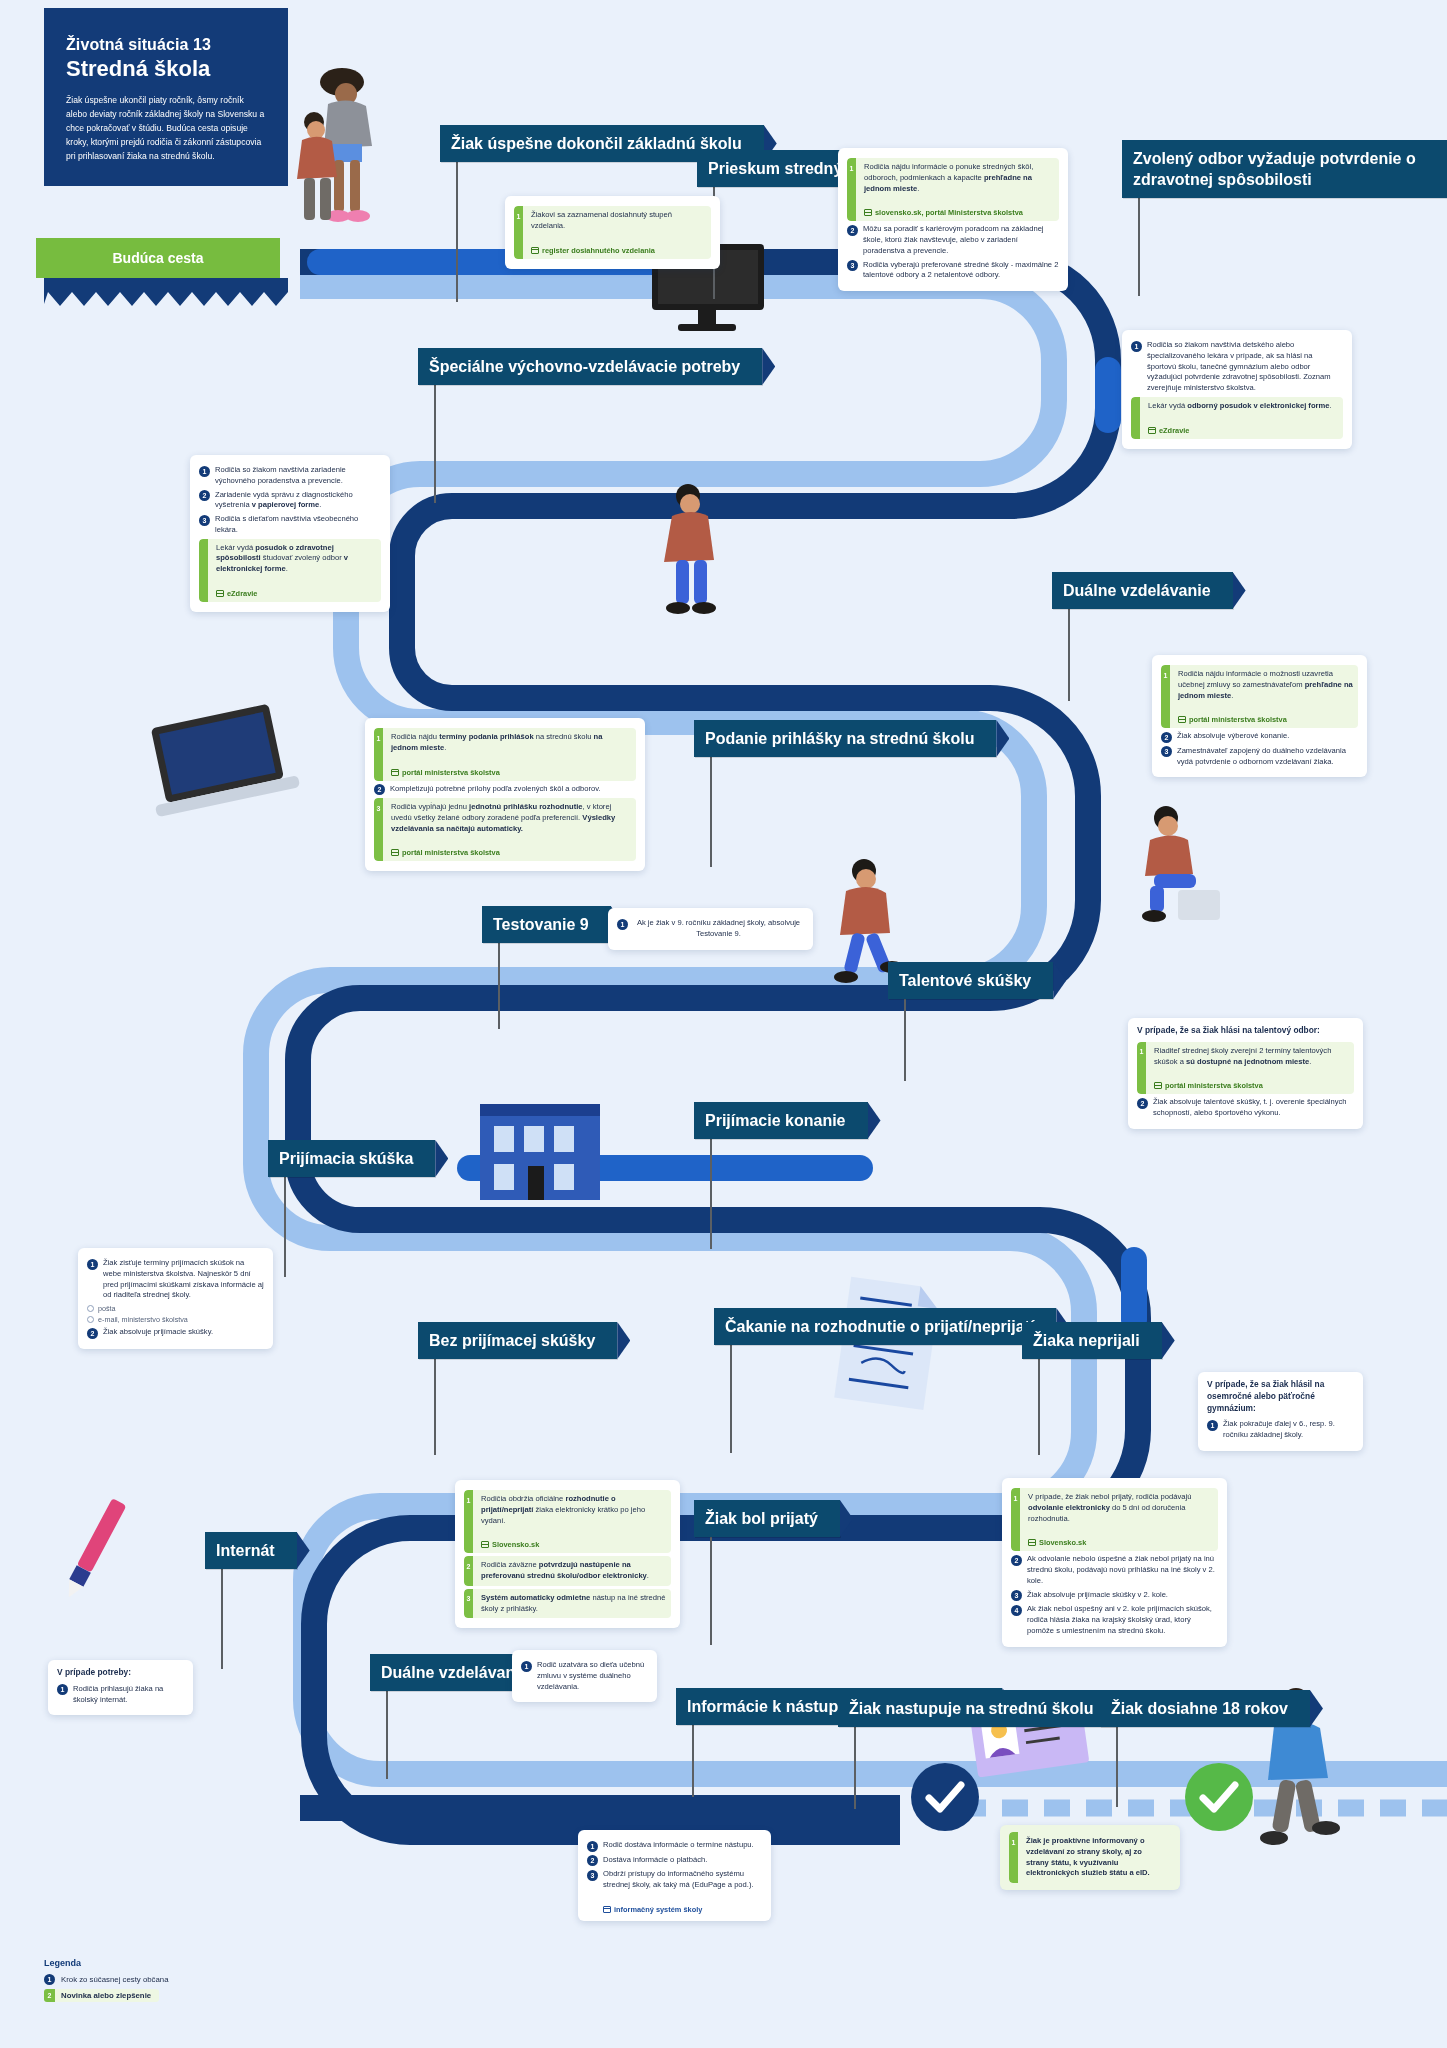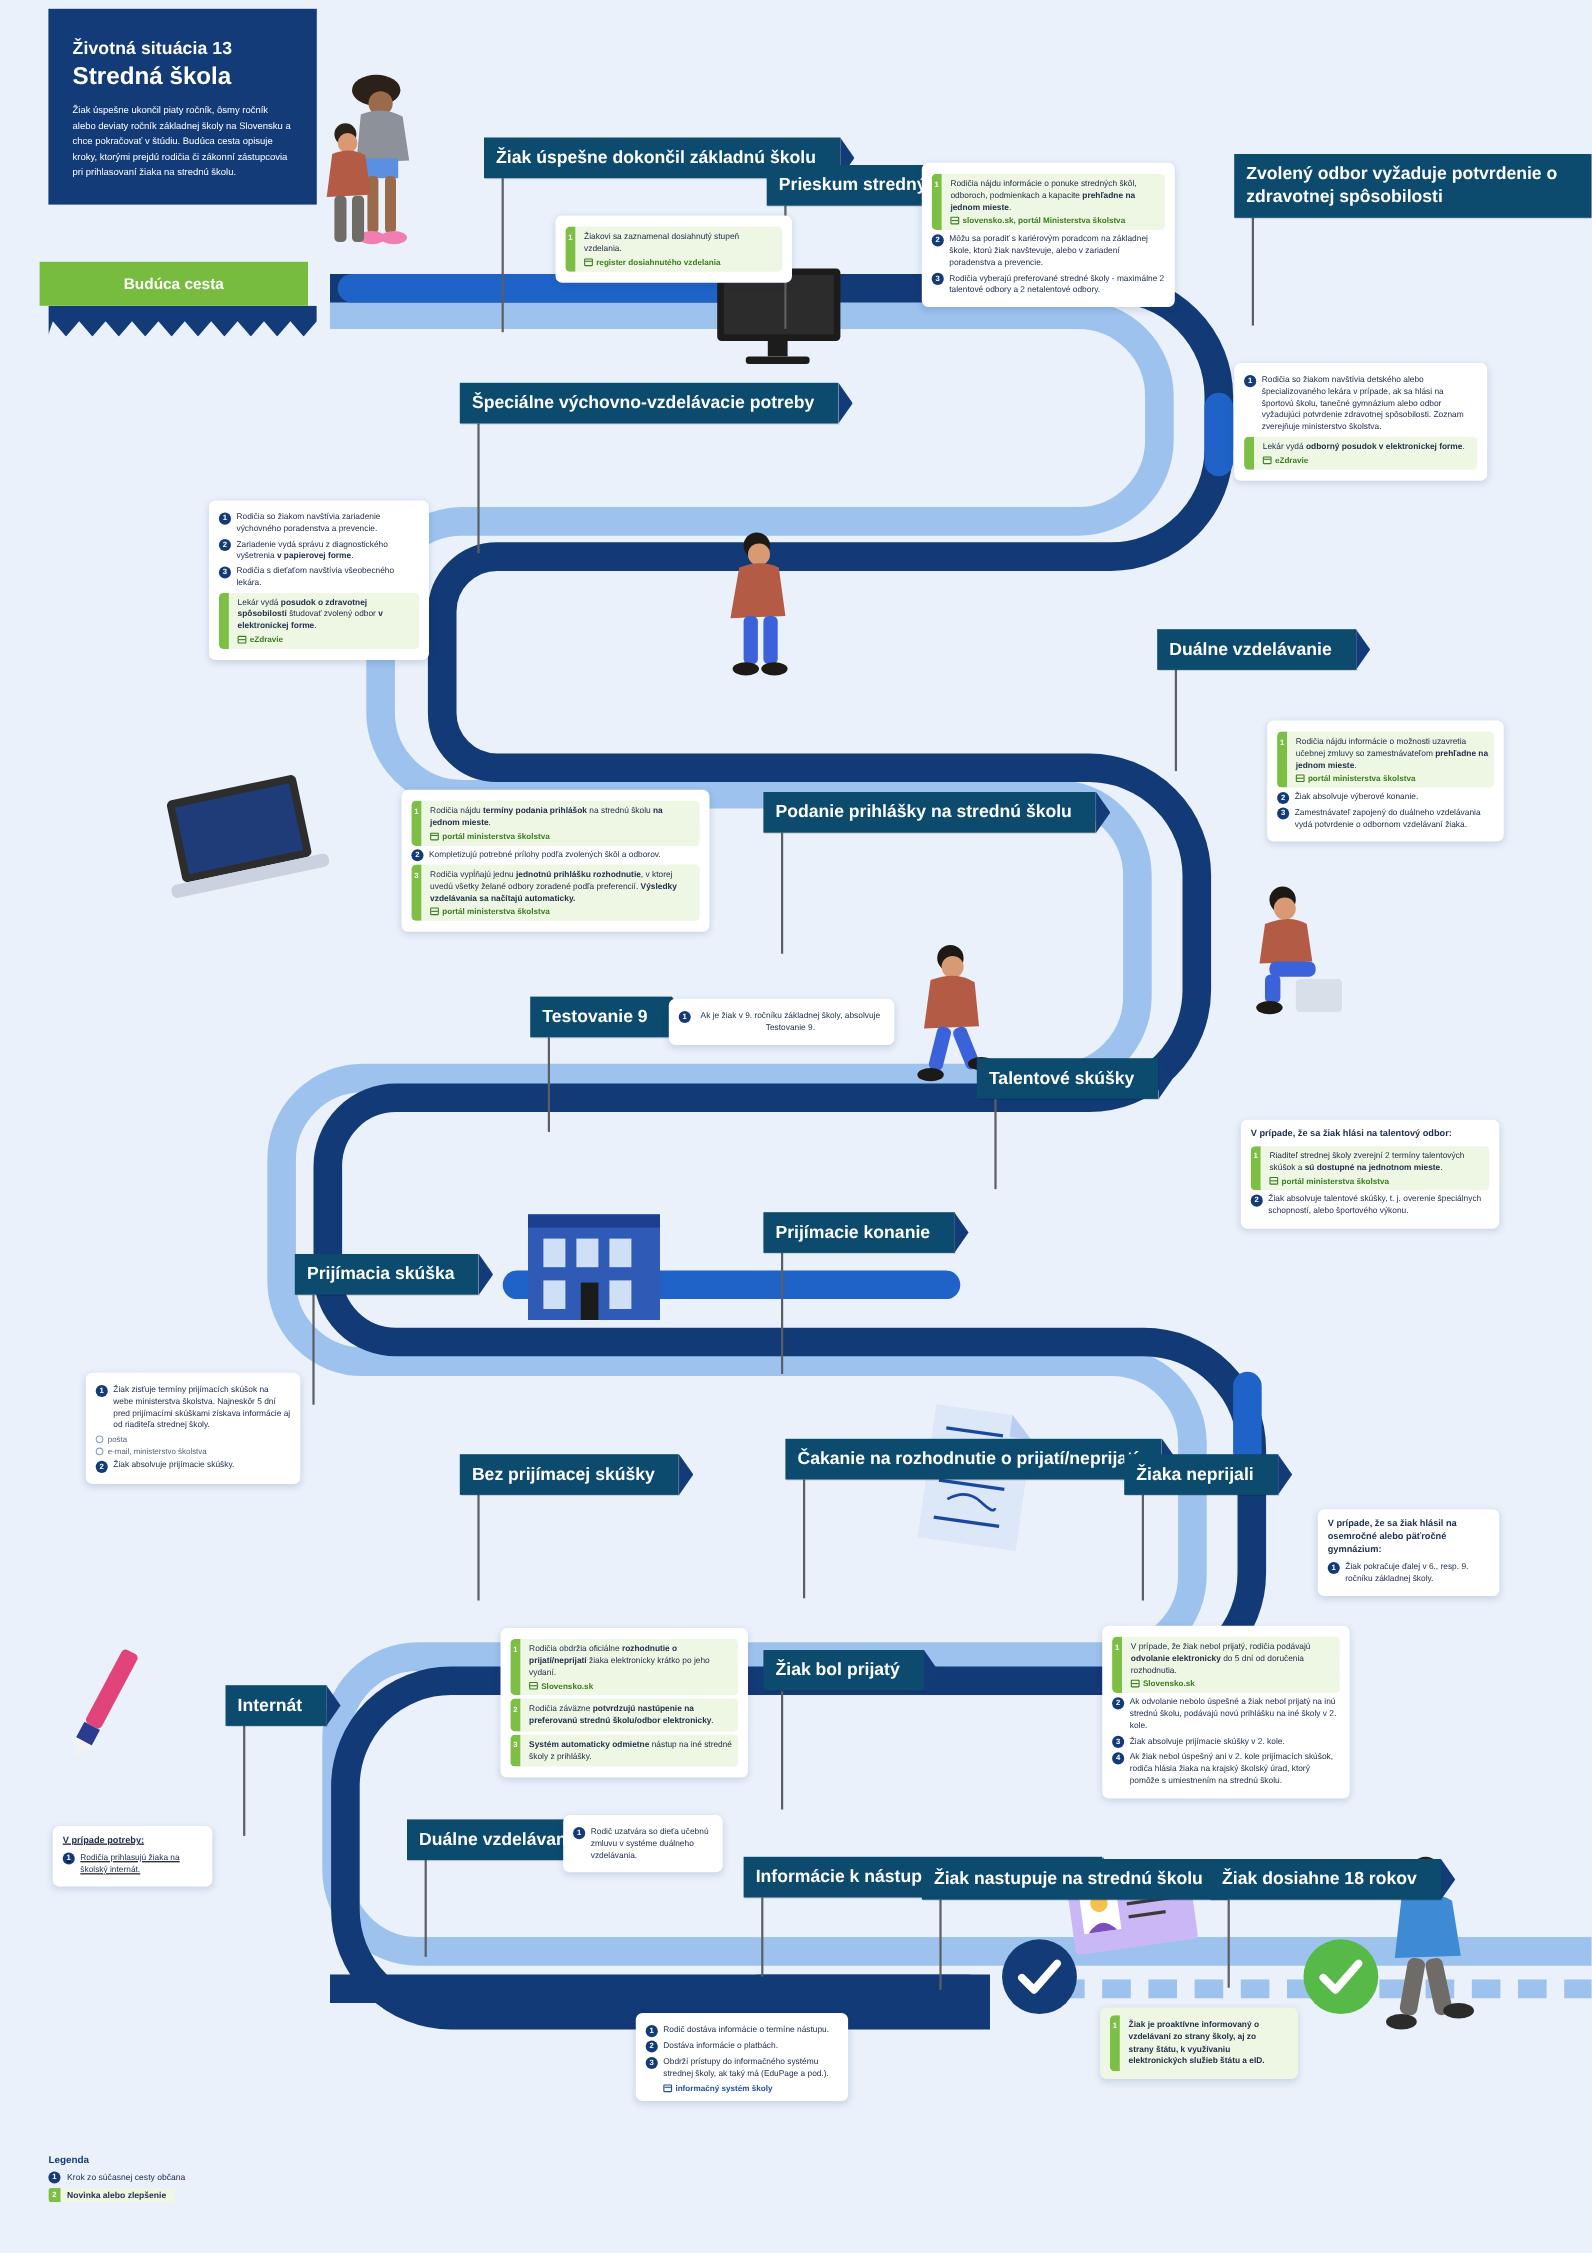--- a/index.html
+++ b/index.html
@@ -63,21 +63,21 @@
 
   
   .gblock {
     background:#eef7e3; border-radius:4px; display:flex; gap:5px;
     padding:4px 5px 4px 0; margin:3px 0; position:relative; overflow:hidden;
   }
   .gblock::before{ content:""; position:absolute; left:0; top:0; bottom:0; width:9px; background:#7cbf44; border-radius:4px 0 0 4px;}
   .gblock .num { background:transparent; color:#fff; margin-left:0; z-index:2; flex:0 0 9px; width:9px;}
   .gblock .body { flex:1; padding-left:3px; }
   .gblock .tx { font-size:7.6px; line-height:1.42; color:#22304d; }
-  .lnk { display:flex; align-items:center; gap:3px; font-size:7.4px; color:#3b7d1e; font-weight:bold; margin-top:2px;}
+  .lnk { display:flex; align-items:center; gap:3px; font-size:7.4px; color:#3b7d1e; font-weight:bold; margin-top:14px;}
   .lnk .gi { width:8px;height:7px;border:1.1px solid #3b7d1e; border-radius:1px; position:relative;}
   .lnk .gi::before{content:"";position:absolute;left:0;top:1.6px;width:100%;height:1.1px;background:#3b7d1e;}
   .lnk.blue { color:#1f4f9c; }
   .lnk.blue .gi { border-color:#1f4f9c; } .lnk.blue .gi::before{ background:#1f4f9c; }
   .sub { display:flex; align-items:center; gap:4px; font-size:7.2px; color:#55627a; margin:2px 0 0 0;}
   .dot { width:7px;height:7px;border-radius:50%;border:1.3px solid #8fa0bb; }
 
   
   .ill { position:absolute; z-index:4; }
 
@@ -576,21 +576,21 @@
     <div class="item">
       <div class="num">3</div>
       <div class="tx">Žiak absolvuje prijímacie skúšky v 2. kole.</div>
     </div>
     <div class="item">
       <div class="num">4</div>
       <div class="tx">Ak žiak nebol úspešný ani v 2. kole prijímacích skúšok, rodiča hlásia žiaka na krajský školský úrad, ktorý pomôže s umiestnením na strednú školu.</div>
     </div>
   </div>
 
-  <div class="card" style="left:48px;top:1660px;width:145px;text-decoration:underline;">
+  <div class="card" style="left:48px;top:1660px;width:145px;">
     <div class="hd">V prípade potreby:</div>
     <div class="item">
       <div class="num">1</div>
       <div class="tx">Rodičia prihlasujú žiaka na školský internát.</div>
     </div>
   </div>
 
   <div class="card" style="left:512px;top:1650px;width:145px;">
     <div class="item">
       <div class="num">1</div>

